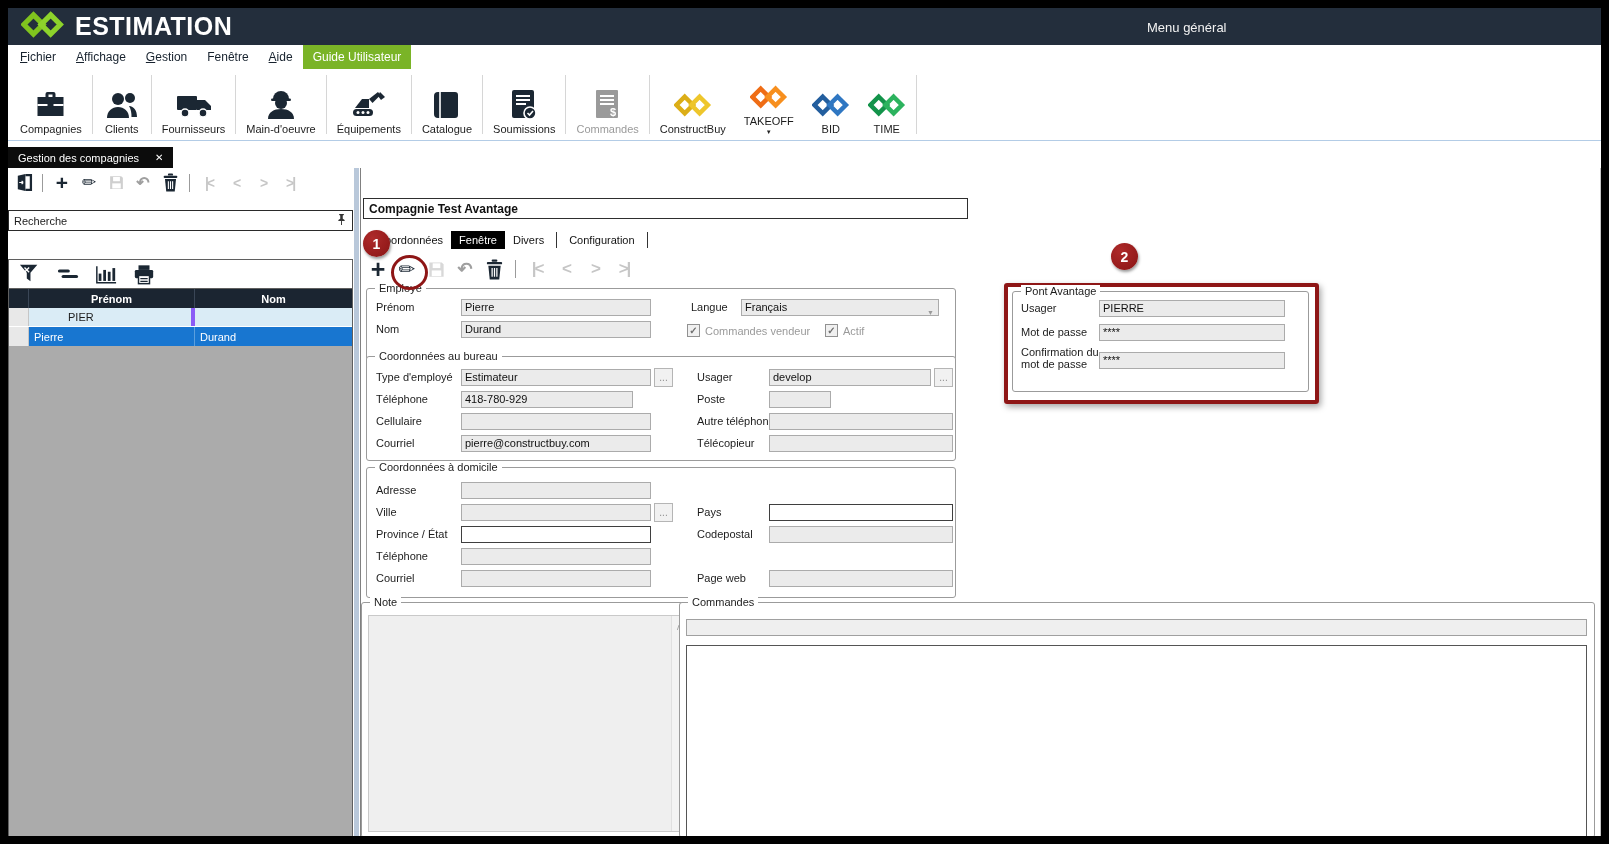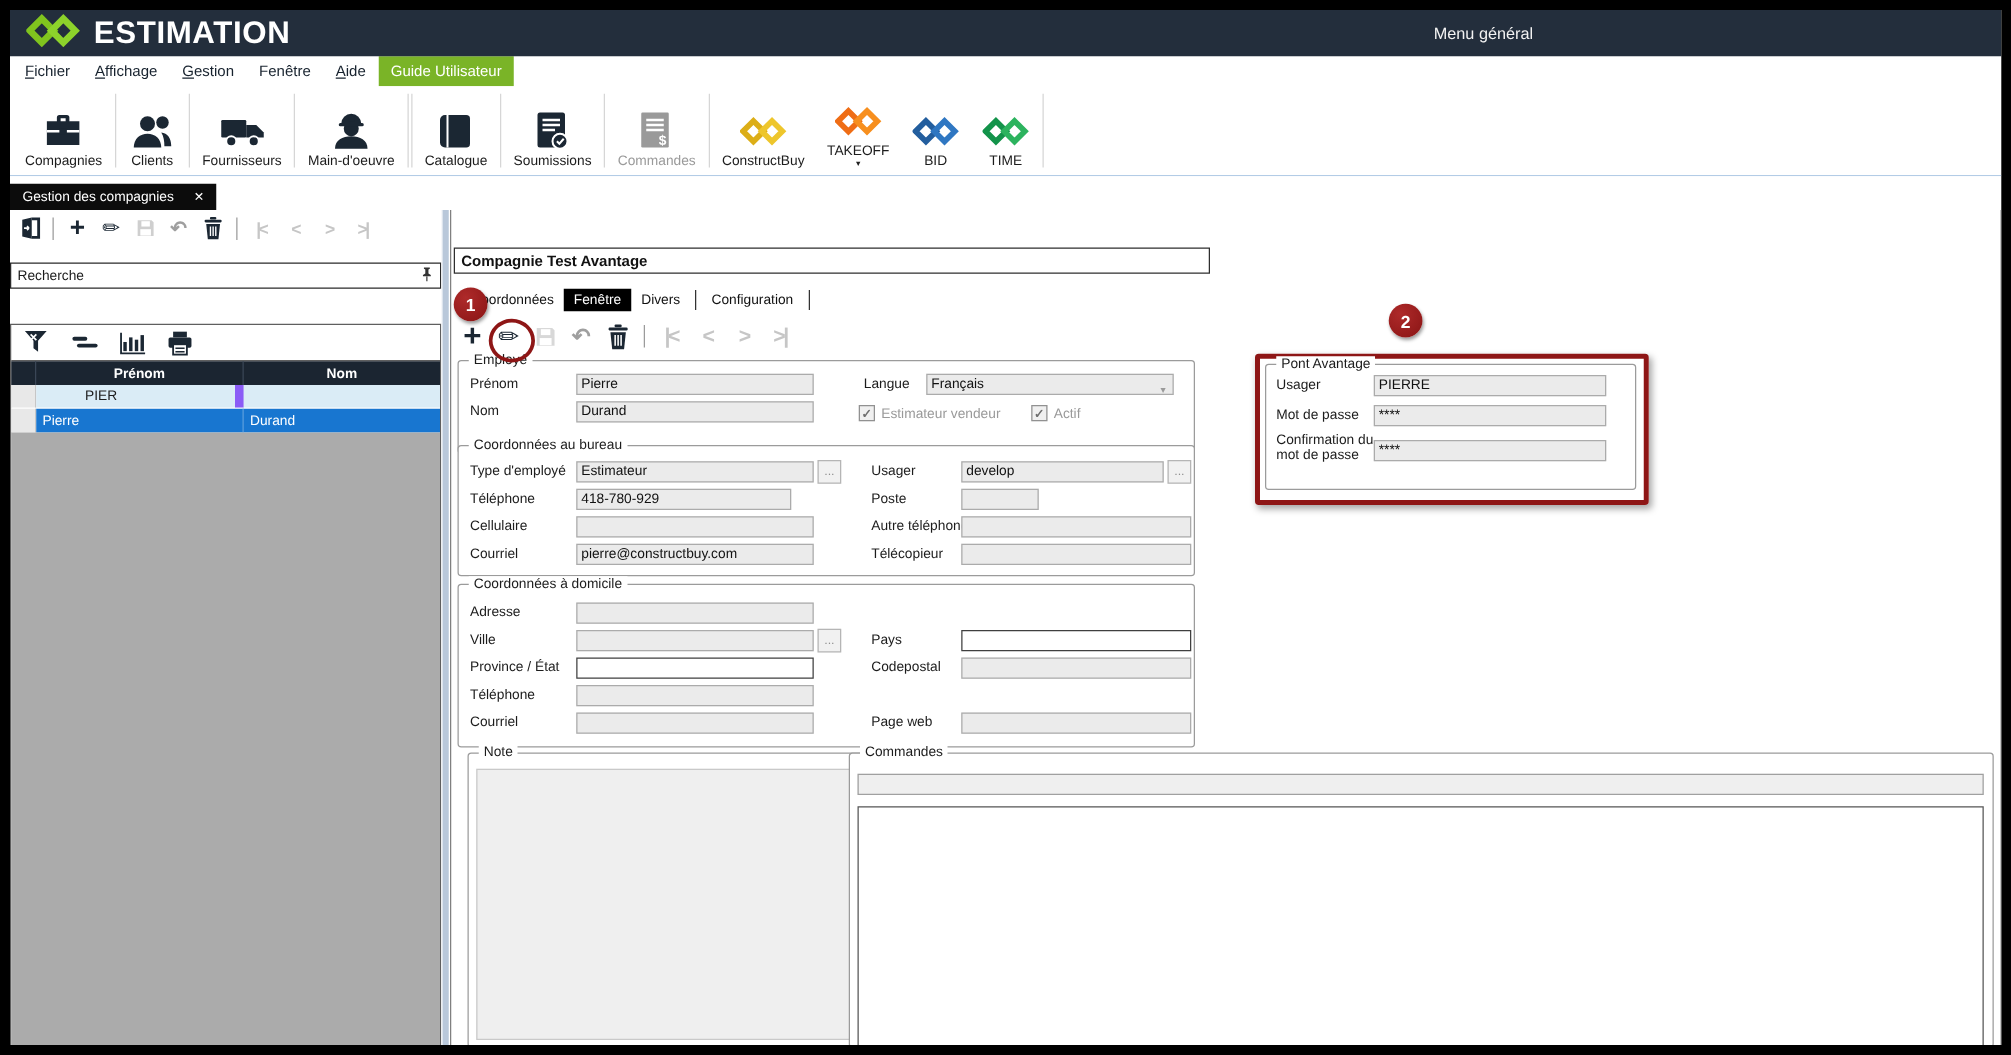--- a/index.html
+++ b/index.html
@@ -61,21 +61,21 @@
   .gh-ind{width:20px;border-right:1px solid #3a4656;}
   .gh-cell{font-weight:bold;color:#fff;font-size:11px;display:flex;align-items:center;justify-content:center;}
   .gh-c1{width:166px;border-right:1px solid #3a4656;}
   .gh-c2{flex:1;}
   .grow{height:19px;display:flex;font-size:11px;flex:0 0 auto;}
   .grow .ind{width:20px;background:#e8e8e8;border-right:1px solid #c6c6c6;}
   .cell{display:flex;align-items:center;padding-left:5px;}
   .cell.c1{width:166px;}
   .cell.c2{flex:1;}
   .grow.filter .cell{background:#daecf6;color:#1c1c1c;}
-  .grow.filter .c1{border-right:7px solid #8b5cf6;padding-left:39px;}
+  .grow.filter .c1{border-right:4px solid #8b5cf6;padding-left:39px;}
   .grow.filter{border-bottom:1px solid #fff;}
   .grow.sel .cell{background:#1876d0;color:#fff;}
   .grow.sel .c1{border-right:1px solid #5b9fde;}
   .grid-filler{flex:1;background:#ababab;}
 
   
   .title-box{position:absolute;left:2px;top:30px;width:605px;height:21px;border:1px solid #2e2e2e;font-size:12px;font-weight:bold;color:#111;display:flex;align-items:center;padding-left:5px;background:#fff;}
   .tabs{position:absolute;left:8px;top:61px;height:22px;display:flex;align-items:center;font-size:11px;color:#111;}
   .tab{padding:3px 8px;}
   .tab.active{background:#000;color:#fff;}
@@ -167,20 +167,34 @@
             <circle cx="16" cy="13" r="6" fill="#1b2733"></circle>
             <path d="M8 9a8 8 0 0116 0z" fill="#1b2733"></path>
             <rect x="6" y="8.4" width="20" height="2.6" rx="1.3" fill="#1b2733"></rect>
             <rect x="13.5" y="2.5" width="5" height="5" fill="#1b2733"></rect>
             <path d="M3 29c0-7 6-10 13-10s13 3 13 10z" fill="#1b2733"></path>
           </svg>
       </span>
       <span class="tb-label">Main-d'oeuvre</span>
     </div>
     <div class="tb-sep"></div>
+    <div class="tb-item">
+      <span class="tb-icon">
+        <svg width="36" height="30" viewBox="0 0 36 30">
+            <path d="M4 18l7-9h7v9z" fill="#1b2733"></path>
+            <path d="M18 9l9-7 2.5 3-8 8z" fill="#1b2733"></path>
+            <path d="M29 2l5 5-4 3-3-4z" fill="#1b2733"></path>
+            <rect x="2" y="19" width="20" height="7" rx="3.5" fill="#1b2733"></rect>
+            <circle cx="7" cy="22.5" r="1.5" fill="#fff"></circle>
+            <circle cx="12" cy="22.5" r="1.5" fill="#fff"></circle>
+            <circle cx="17" cy="22.5" r="1.5" fill="#fff"></circle>
+          </svg>
+      </span>
+      <span class="tb-label">Équipements</span>
+    </div>
     <div class="tb-sep"></div>
     <div class="tb-item">
       <span class="tb-icon">
         <svg width="30" height="30" viewBox="0 0 30 30">
             <path d="M6 2h17a3 3 0 013 3v20a3 3 0 01-3 3H6a4 4 0 01-4-4V6a4 4 0 014-4z" fill="#1b2733"></path>
             <path d="M8 2v26" stroke="#fff" stroke-width="1.6"></path>
           </svg>
       </span>
       <span class="tb-label">Catalogue</span>
     </div>
@@ -400,21 +414,21 @@
         <div class="inp" style="left:94px;top:10px;width:190px">Pierre</div>
         <span class="flabel" style="left:9px;top:34px">Nom</span>
         <div class="inp" style="left:94px;top:32px;width:190px">Durand</div>
         <span class="flabel" style="left:324px;top:12px">Langue</span>
         <div class="inp selectwrap" style="left:374px;top:10px;width:198px">
           <span>Français</span>
           <span class="caret">▼</span>
         </div>
         <div class="cb-row" style="left:320px;top:35px">
           <span class="cb">✓</span>
-          <span>Estimateur vendeur</span>
+          <span>Commandes vendeur</span>
         </div>
         <div class="cb-row" style="left:458px;top:35px">
           <span class="cb">✓</span>
           <span>Actif</span>
         </div>
       </div>
 
       <div class="fieldset" style="left:5px;top:188px;width:590px;height:105px">
         <span class="legend">Coordonnées au bureau</span>
         <span class="flabel" style="left:9px;top:14px">Type d'employé</span>
@@ -451,21 +465,21 @@
         <span class="flabel" style="left:9px;top:104px">Courriel</span>
         <div class="inp" style="left:94px;top:102px;width:190px"></div>
         <span class="flabel" style="left:330px;top:38px">Pays</span>
         <div class="inp en" style="left:402px;top:36px;width:184px"></div>
         <span class="flabel" style="left:330px;top:60px">Codepostal</span>
         <div class="inp" style="left:402px;top:58px;width:184px"></div>
         <span class="flabel" style="left:330px;top:104px">Page web</span>
         <div class="inp" style="left:402px;top:102px;width:184px"></div>
       </div>
 
-      <div class="fieldset" style="left:13px;top:434px;width:336px;bottom:-2px">
+      <div class="fieldset" style="left:0;top:434px;width:336px;bottom:-2px">
         <span class="legend">Note</span>
         <div class="note-area"></div>
         <div class="note-scroll" style="position:absolute;right:10px;top:13px;bottom:6px">
           <span class="up">∧</span>
         </div>
       </div>
 
       <div class="fieldset" style="left:318px;top:434px;right:5px;bottom:-2px">
         <span class="legend">Commandes</span>
         <div class="sig-bar"></div>

